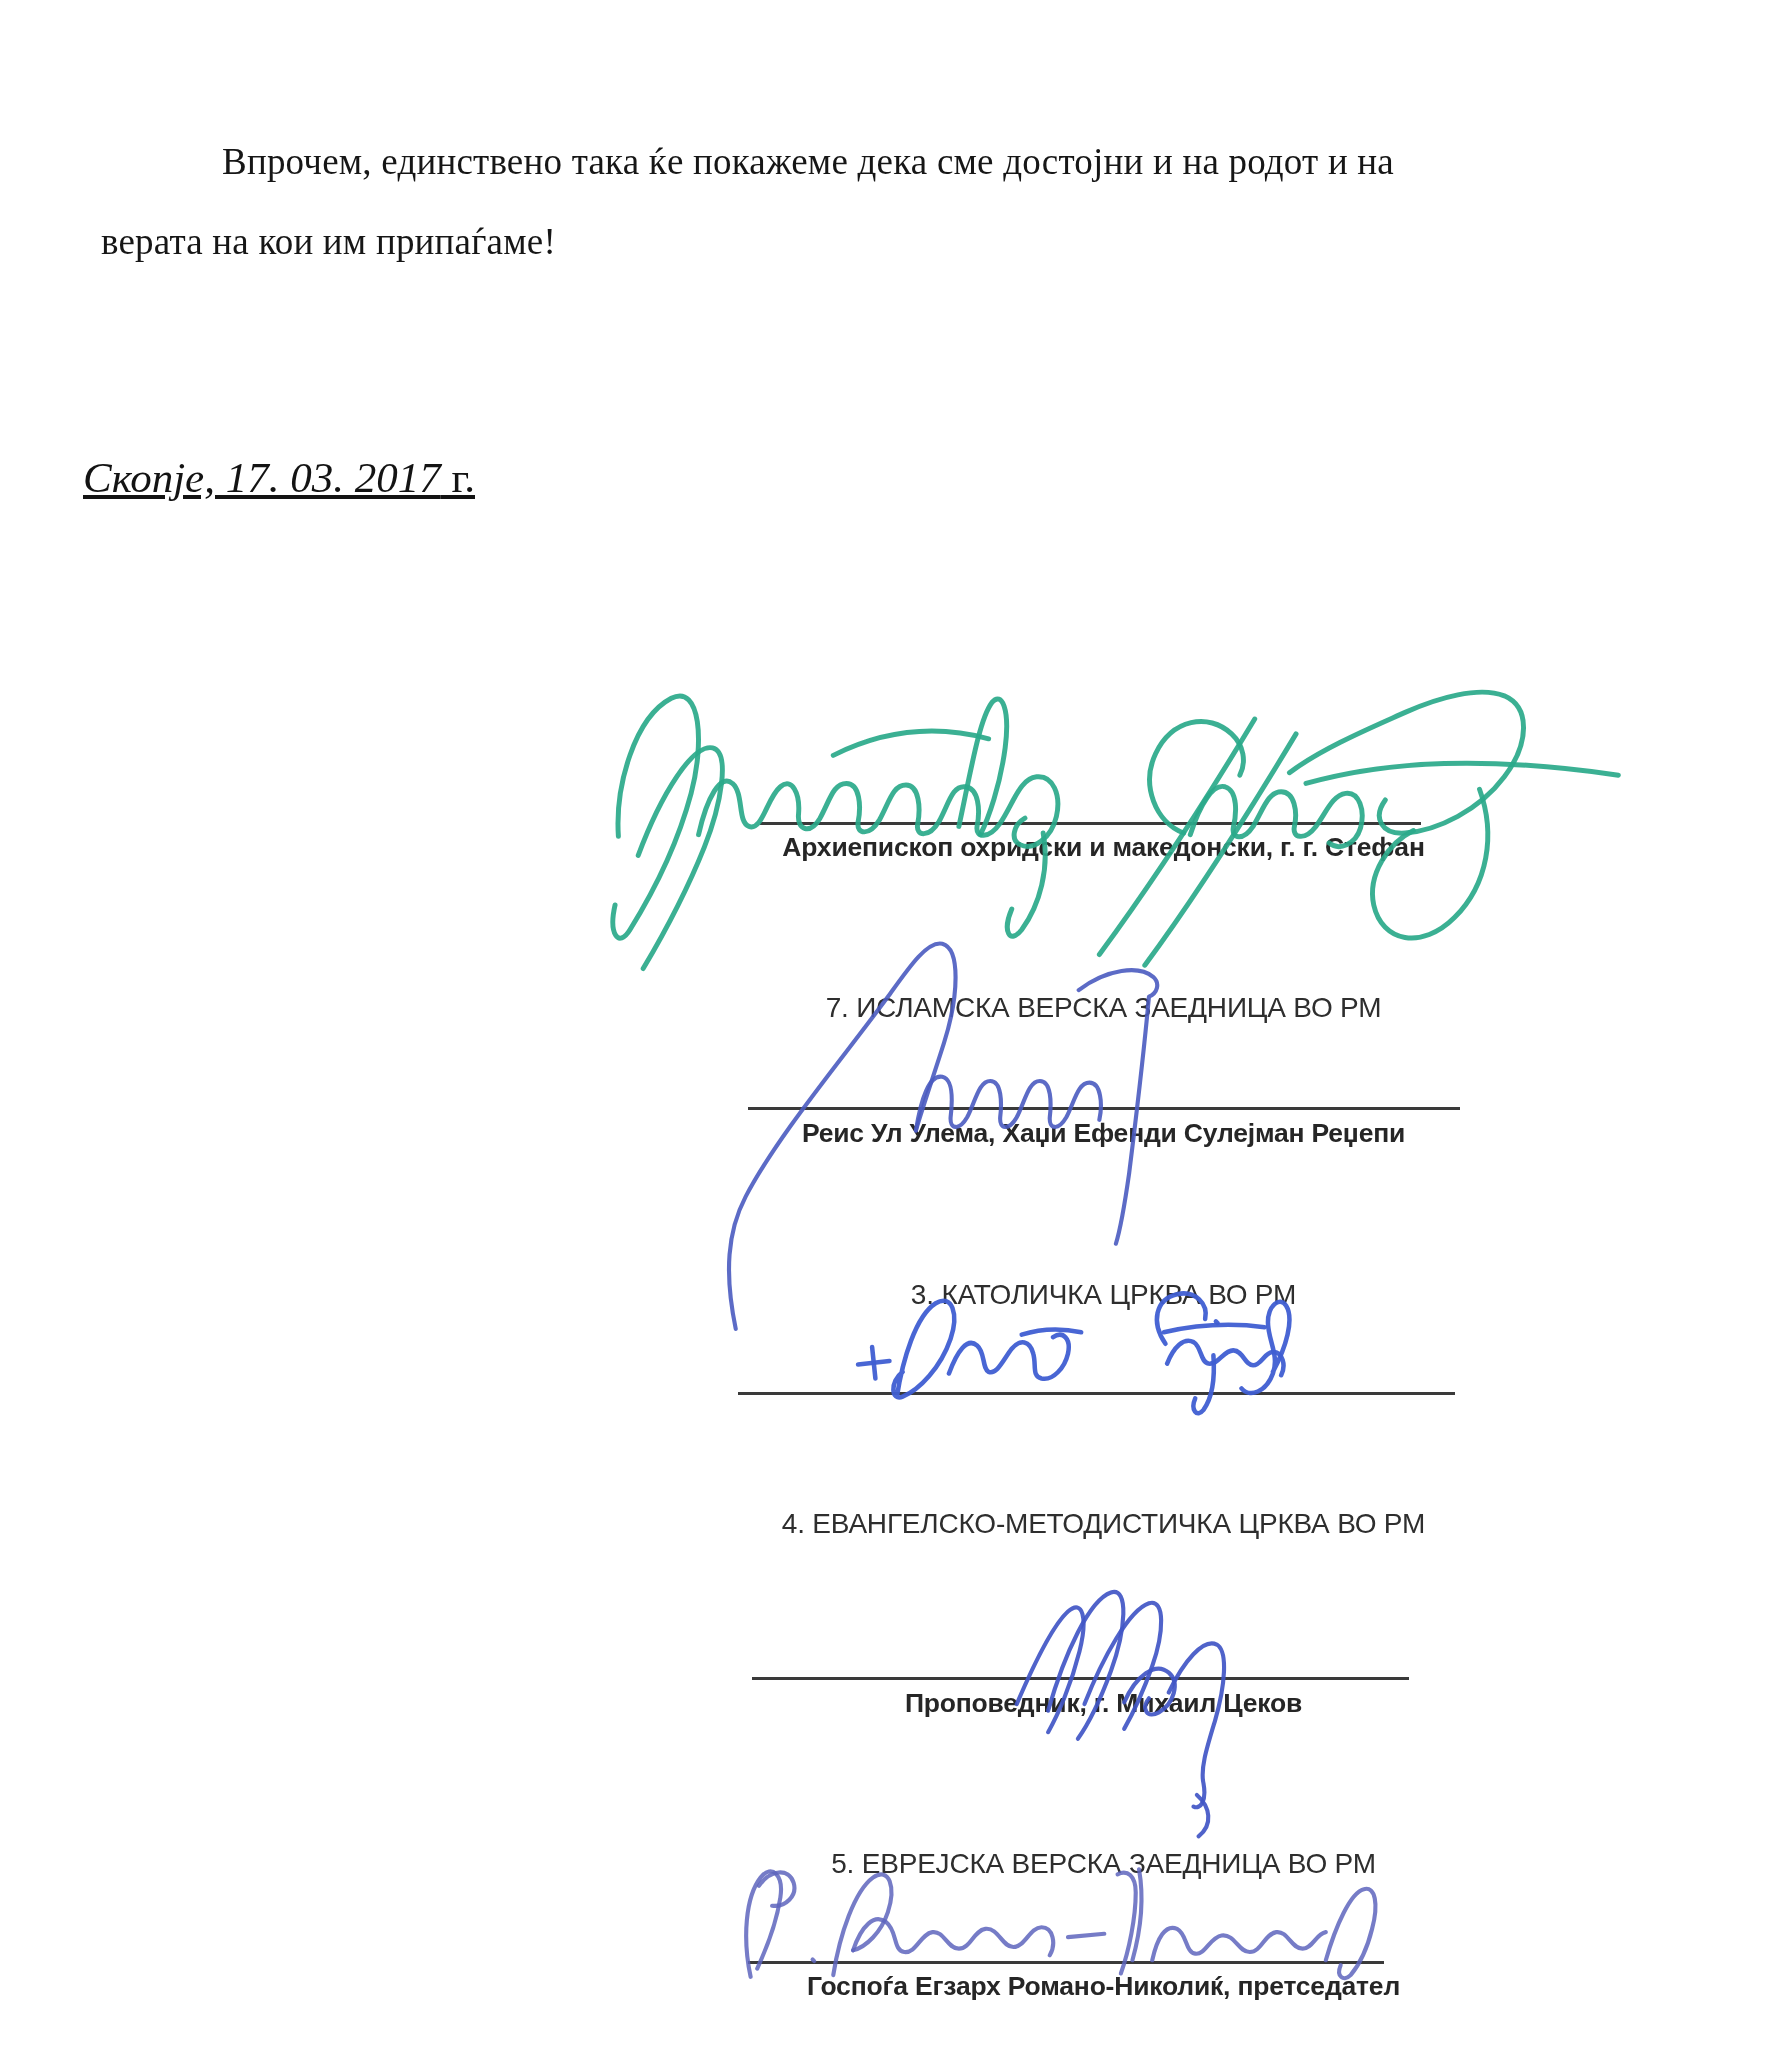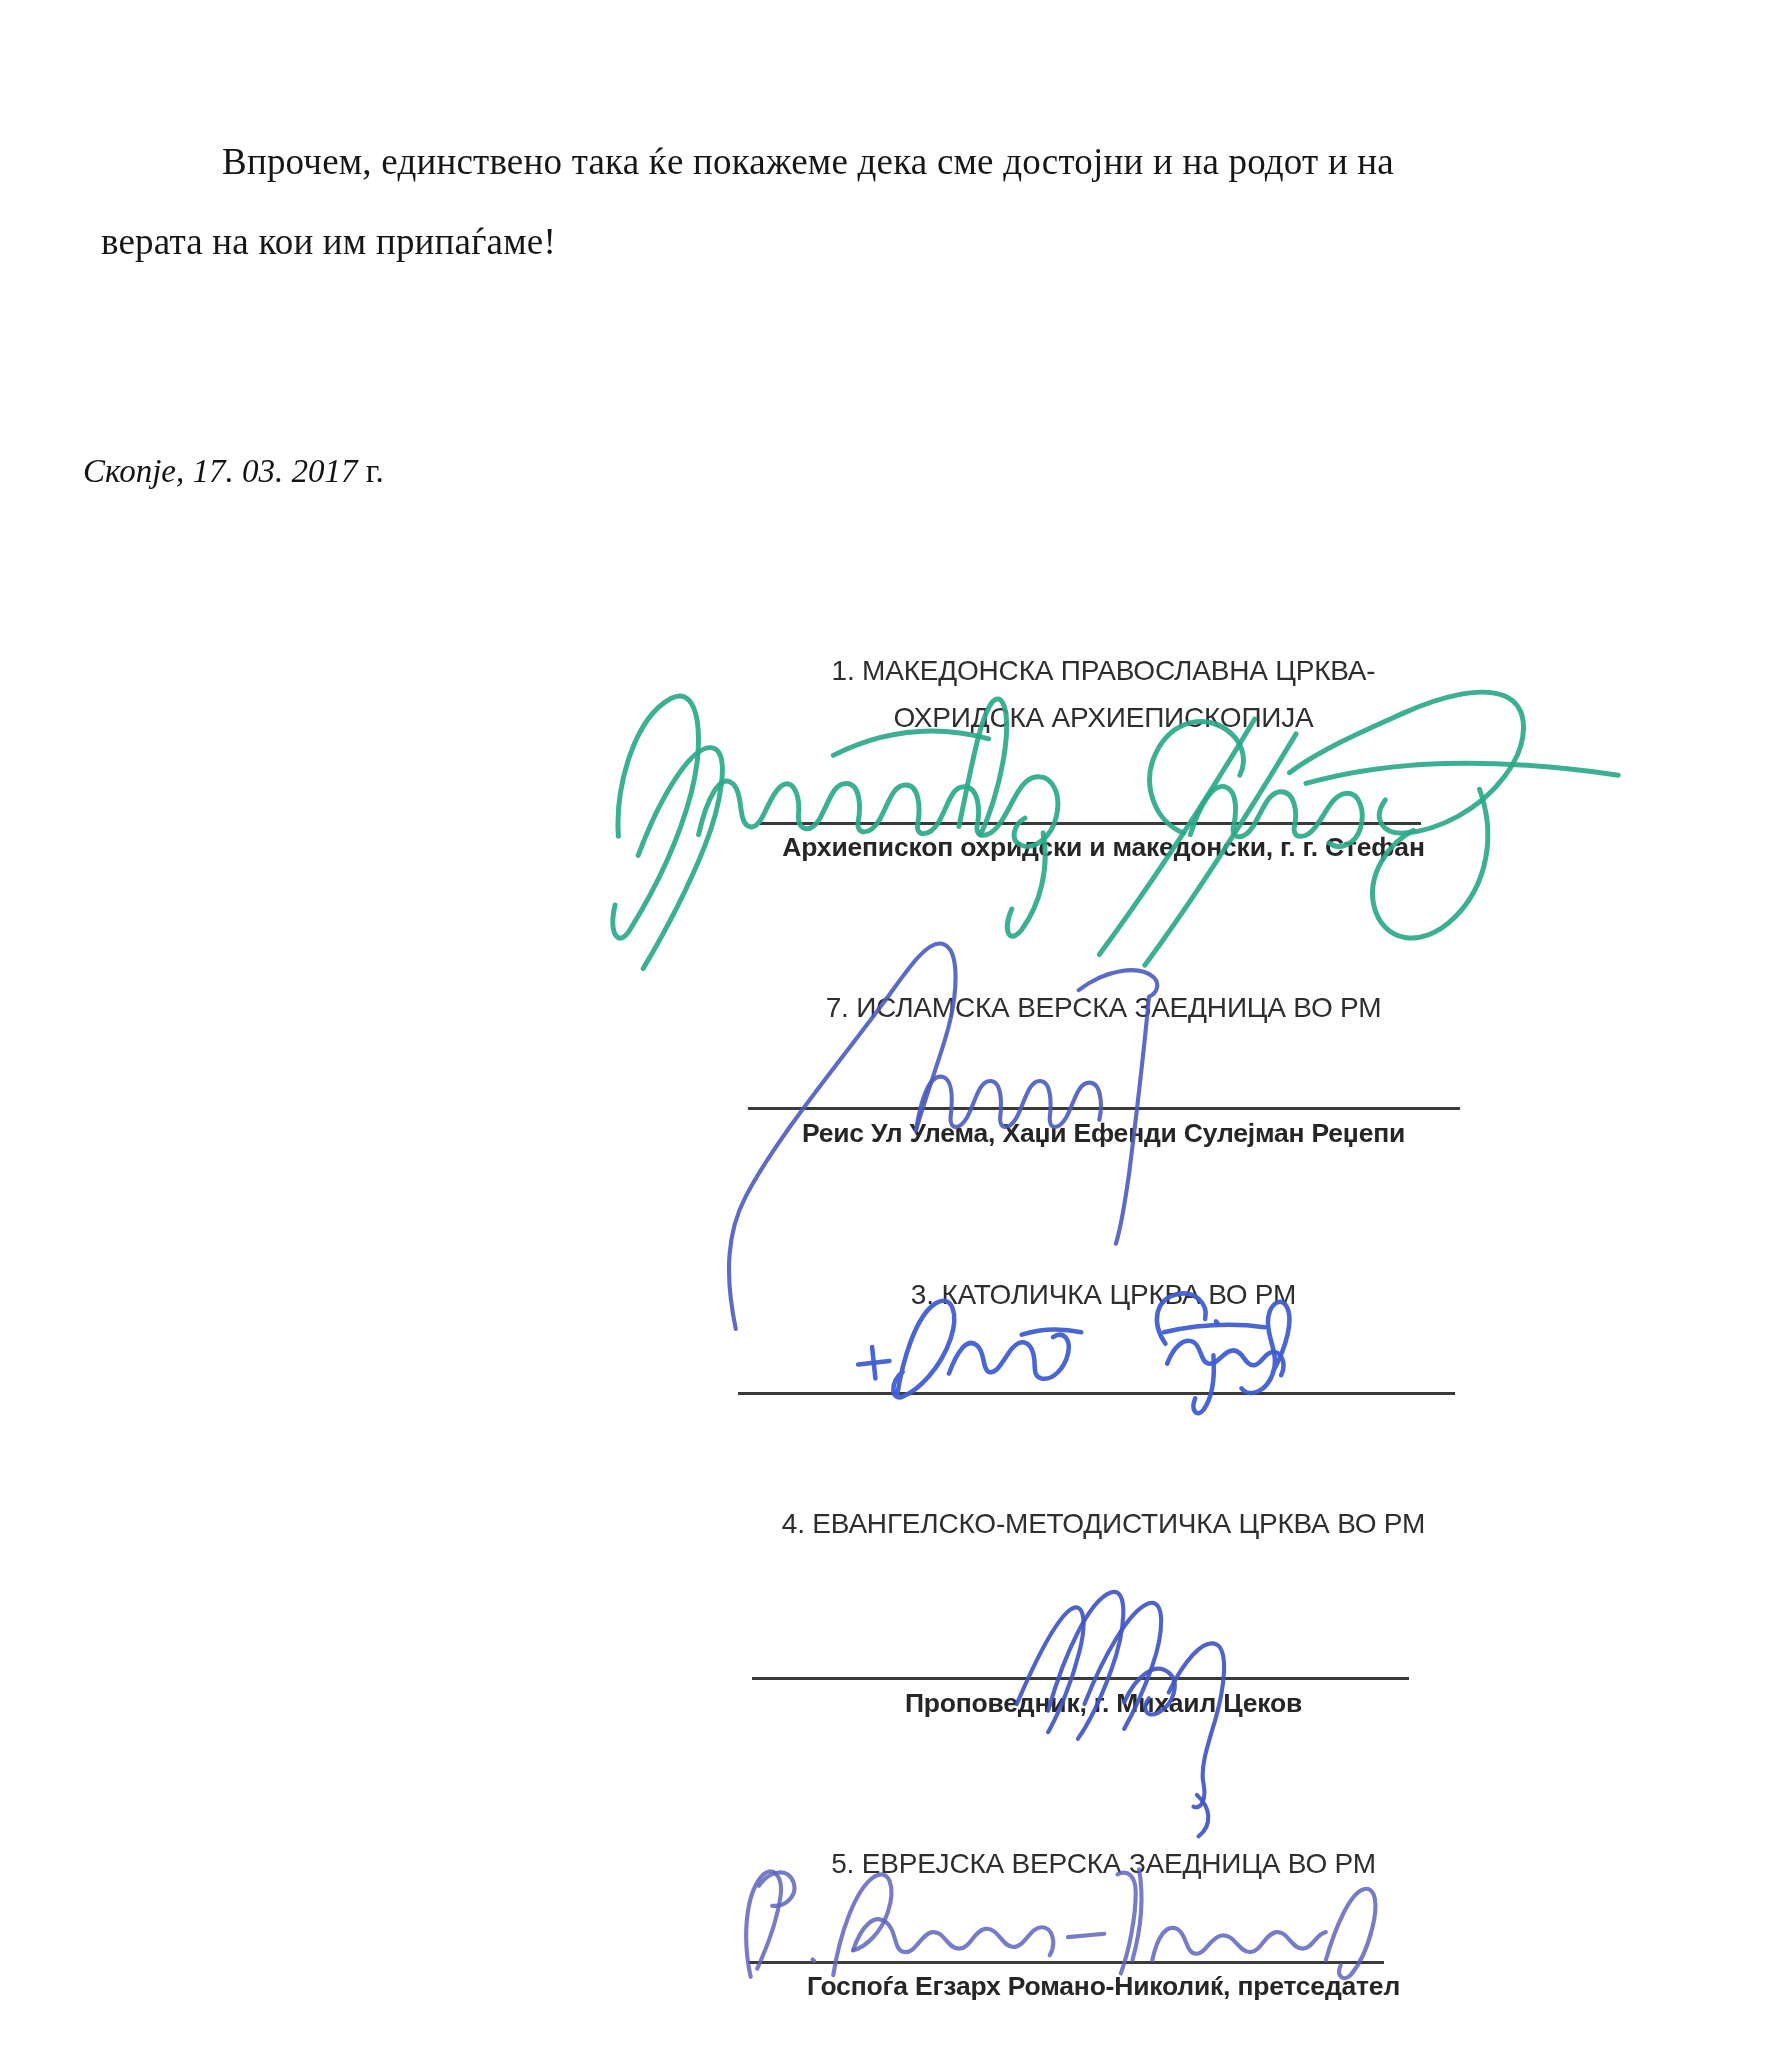--- a/index.html
+++ b/index.html
@@ -14,21 +14,21 @@
   .para{
     position:absolute;left:93px;top:122px;width:1575px;
     font-size:37px;line-height:80px;color:#161616;
     letter-spacing:0.2px;
     margin-left:8px;
   }
   .para .line1{text-indent:121px;display:block;}
   .para .line2{display:block;font-family:Liberation Serif, serif;}
   .dateline{
     position:absolute;left:83px;top:453px;
-    font-size:33px;color:#131313;white-space:nowrap;
+    font-size:43px;color:#131313;white-space:nowrap;text-decoration:underline;
   }
   .dateline .it{font-style:italic;}
   .sig-head,.sig-caption{
     position:absolute;left:711px;width:785px;text-align:center;
     font-family:"Liberation Sans","DejaVu Sans",sans-serif;
   }
   .sig-head{font-size:28px;line-height:47px;color:#2e2e2e;letter-spacing:-0.2px;}
   .sig-caption{font-size:26.5px;font-weight:bold;color:#262626;letter-spacing:-0.2px;}
   .sig-line{position:absolute;height:2.5px;background:#3a3a3a;}
   #ink{position:absolute;left:0;top:0;pointer-events:none;}
@@ -46,24 +46,20 @@
 
   <div class="para">
     <span class="line1">Впрочем, единствено така ќе покажеме дека сме достојни и на родот и на</span>
     <span class="line2">верата на кои им припаѓаме!</span>
   </div>
 
   <div class="dateline">
     <span class="it">Скопје, 17. 03. 2017</span><span> г.</span>
   </div>
 
-  <div class="sig-head" style="top:647px">
-    <div>1. МАКЕДОНСКА ПРАВОСЛАВНА ЦРКВА-</div>
-    <div>ОХРИДСКА АРХИЕПИСКОПИЈА</div>
-  </div>
   <div class="sig-line" style="left:760px;top:822px;width:661px"></div>
   <div class="sig-caption" style="top:832px">Архиепископ охридски и македонски, г. г. Стефан</div>
 
   <div class="sig-head" style="top:984px">
     <div>7. ИСЛАМСКА ВЕРСКА ЗАЕДНИЦА ВО РМ</div>
   </div>
   <div class="sig-line" style="left:748px;top:1107px;width:712px"></div>
   <div class="sig-caption" style="top:1118px">Реис Ул Улема, Хаџи Ефенди Сулејман Реџепи</div>
 
   <div class="sig-head" style="top:1271px">

